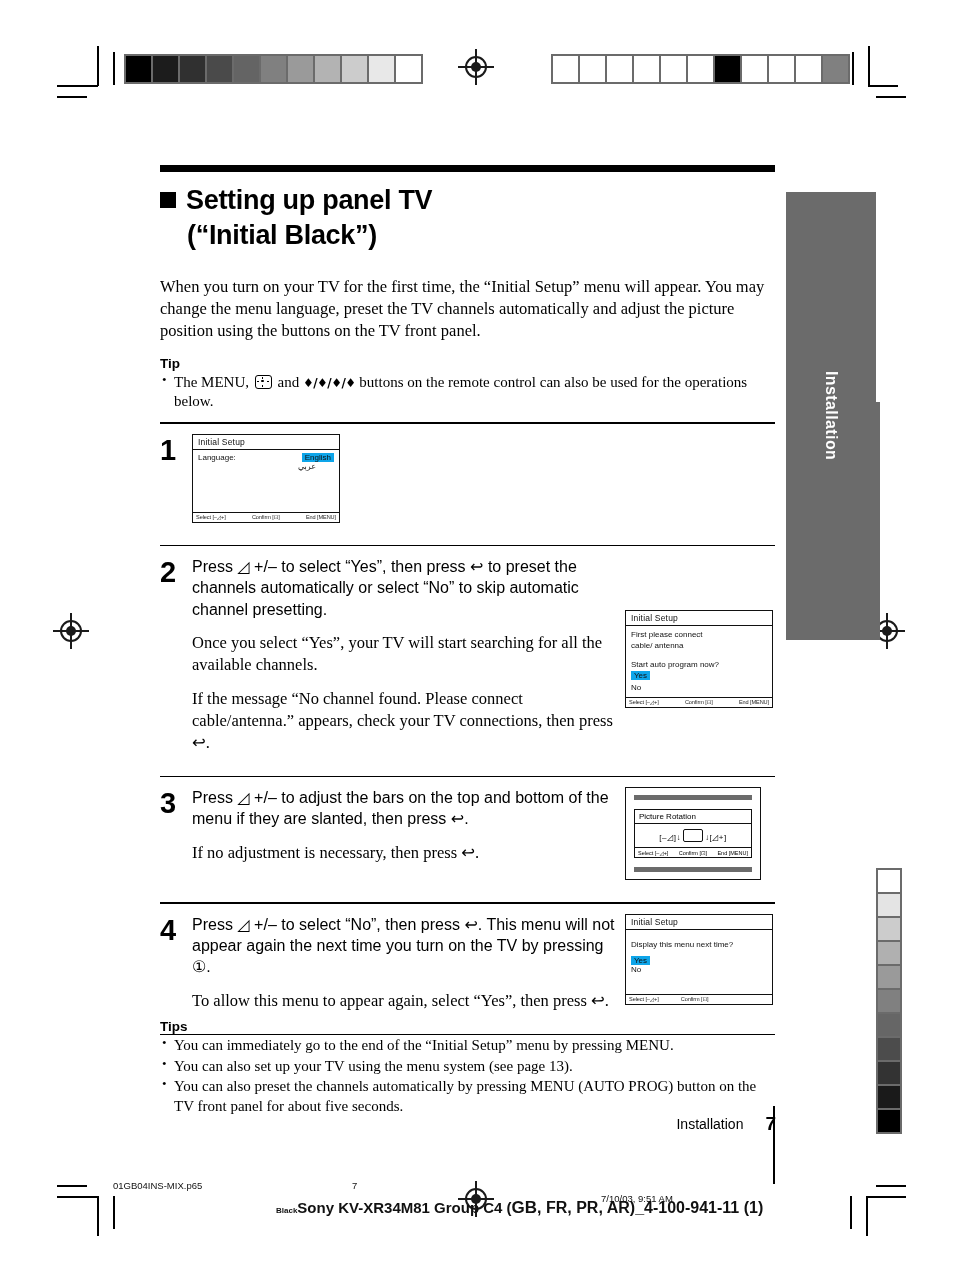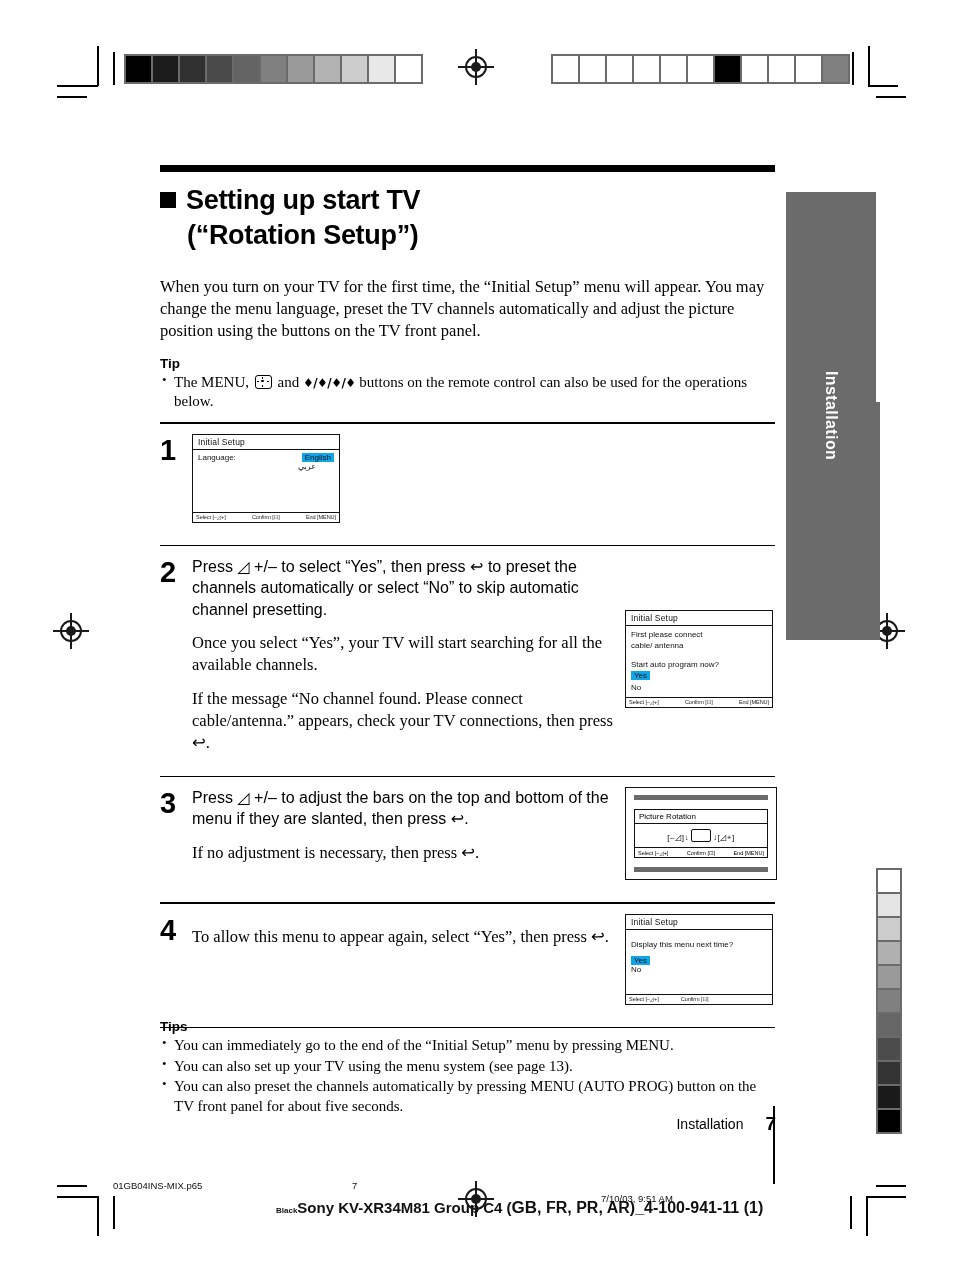--- a/index.html
+++ b/index.html
@@ -91,21 +91,21 @@
   .row{display:flex;justify-content:space-between;align-items:flex-end;}
   .ctr{text-align:left;}
   .ar{text-align:right;padding-right:18px;font-size:8px;}
 
   
   .osd1 .bdy{min-height:62px;}
   .osd2 .bdy{min-height:62px;line-height:1.45;}
   .osd4 .bdy{min-height:64px;}
 
   
-  .rot-wrap{border:1.4px solid #111;background:#fff;width:152px;box-sizing:border-box;padding:7px 8px;}
+  .rot-wrap{border:1.4px solid #111;background:#fff;width:136px;box-sizing:border-box;padding:7px 8px;}
   .rot-bar{height:5px;background:#6b6b6b;}
   .rot-box{border:1.2px solid #111;margin:9px 0;font-family:"Liberation Sans",sans-serif;}
   .rot-box .ttl{font-size:8px;padding:2px 4px;border-bottom:1.1px solid #111;}
   .rot-box .mid{padding:5px 4px;text-align:center;font-size:8px;border-bottom:1.1px solid #111;letter-spacing:.5px;}
   .rot-box .mid .pill{display:inline-block;width:18px;height:11px;border:1.2px solid #111;border-radius:2px;vertical-align:-2px;margin:0 2px;}
   .rot-box .bar{display:flex;justify-content:space-between;font-size:5.5px;padding:1.5px 3px;}
 
   
   .tips{position:absolute;left:160px;top:1019px;width:615px;}
   .tips .h{font-family:"Liberation Sans",sans-serif;font-weight:bold;font-size:13.5px;margin:0 0 2px 0;}
@@ -207,22 +207,22 @@
 
   <div class="thumb-a"></div>
   <div class="thumb-b"></div>
   <div class="thumb-label">Installation</div>
 
   <div class="col">
 
     <div class="rule-top"></div>
 
     <h1>
-      <span class="sq"></span><span>Setting up start TV</span>
-      <span class="l2">(“Rotation Setup”)</span>
+      <span class="sq"></span><span>Setting up panel TV</span>
+      <span class="l2">(“Initial Black”)</span>
     </h1>
 
     <p class="intro">When you turn on your TV for the first time, the “Initial Setup” menu will appear. You may change the menu language, preset the TV channels automatically and adjust the picture position using the buttons on the TV front panel.</p>
 
     <p class="tip-h">Tip</p>
     <ul class="bul">
       <li>
         <span>The MENU,</span>
         <span style="display:inline-block;width:15px;height:12px;border:1.2px solid #000;border-radius:3px;position:relative;vertical-align:-2px;margin:0 2px;">
           <span style="position:absolute;left:5.5px;top:4px;width:2.5px;height:2.5px;background:#000;border-radius:50%;"></span>
@@ -314,20 +314,21 @@
           <div class="rot-bar"></div>
         </div>
       </div>
     </div>
 
     <div class="hr"></div>
 
     <div class="step">
       <div class="num">4</div>
       <div class="body">
+        <p class="lead">Press ◿ +/–  to select “No”, then press ↩. This menu will not appear again the next time you turn on the TV by pressing ①.</p>
         <p class="note">To allow this menu to appear again, select “Yes”, then press ↩.</p>
       </div>
       <div class="shot">
         <div class="osd osd4">
           <div class="ttl">Initial Setup</div>
           <div class="bdy">
             <div style="height:7px;"></div>
             <div>Display this menu next time?</div>
             <div style="height:7px;"></div>
             <div class="ctr"><span class="sel">Yes</span></div>

